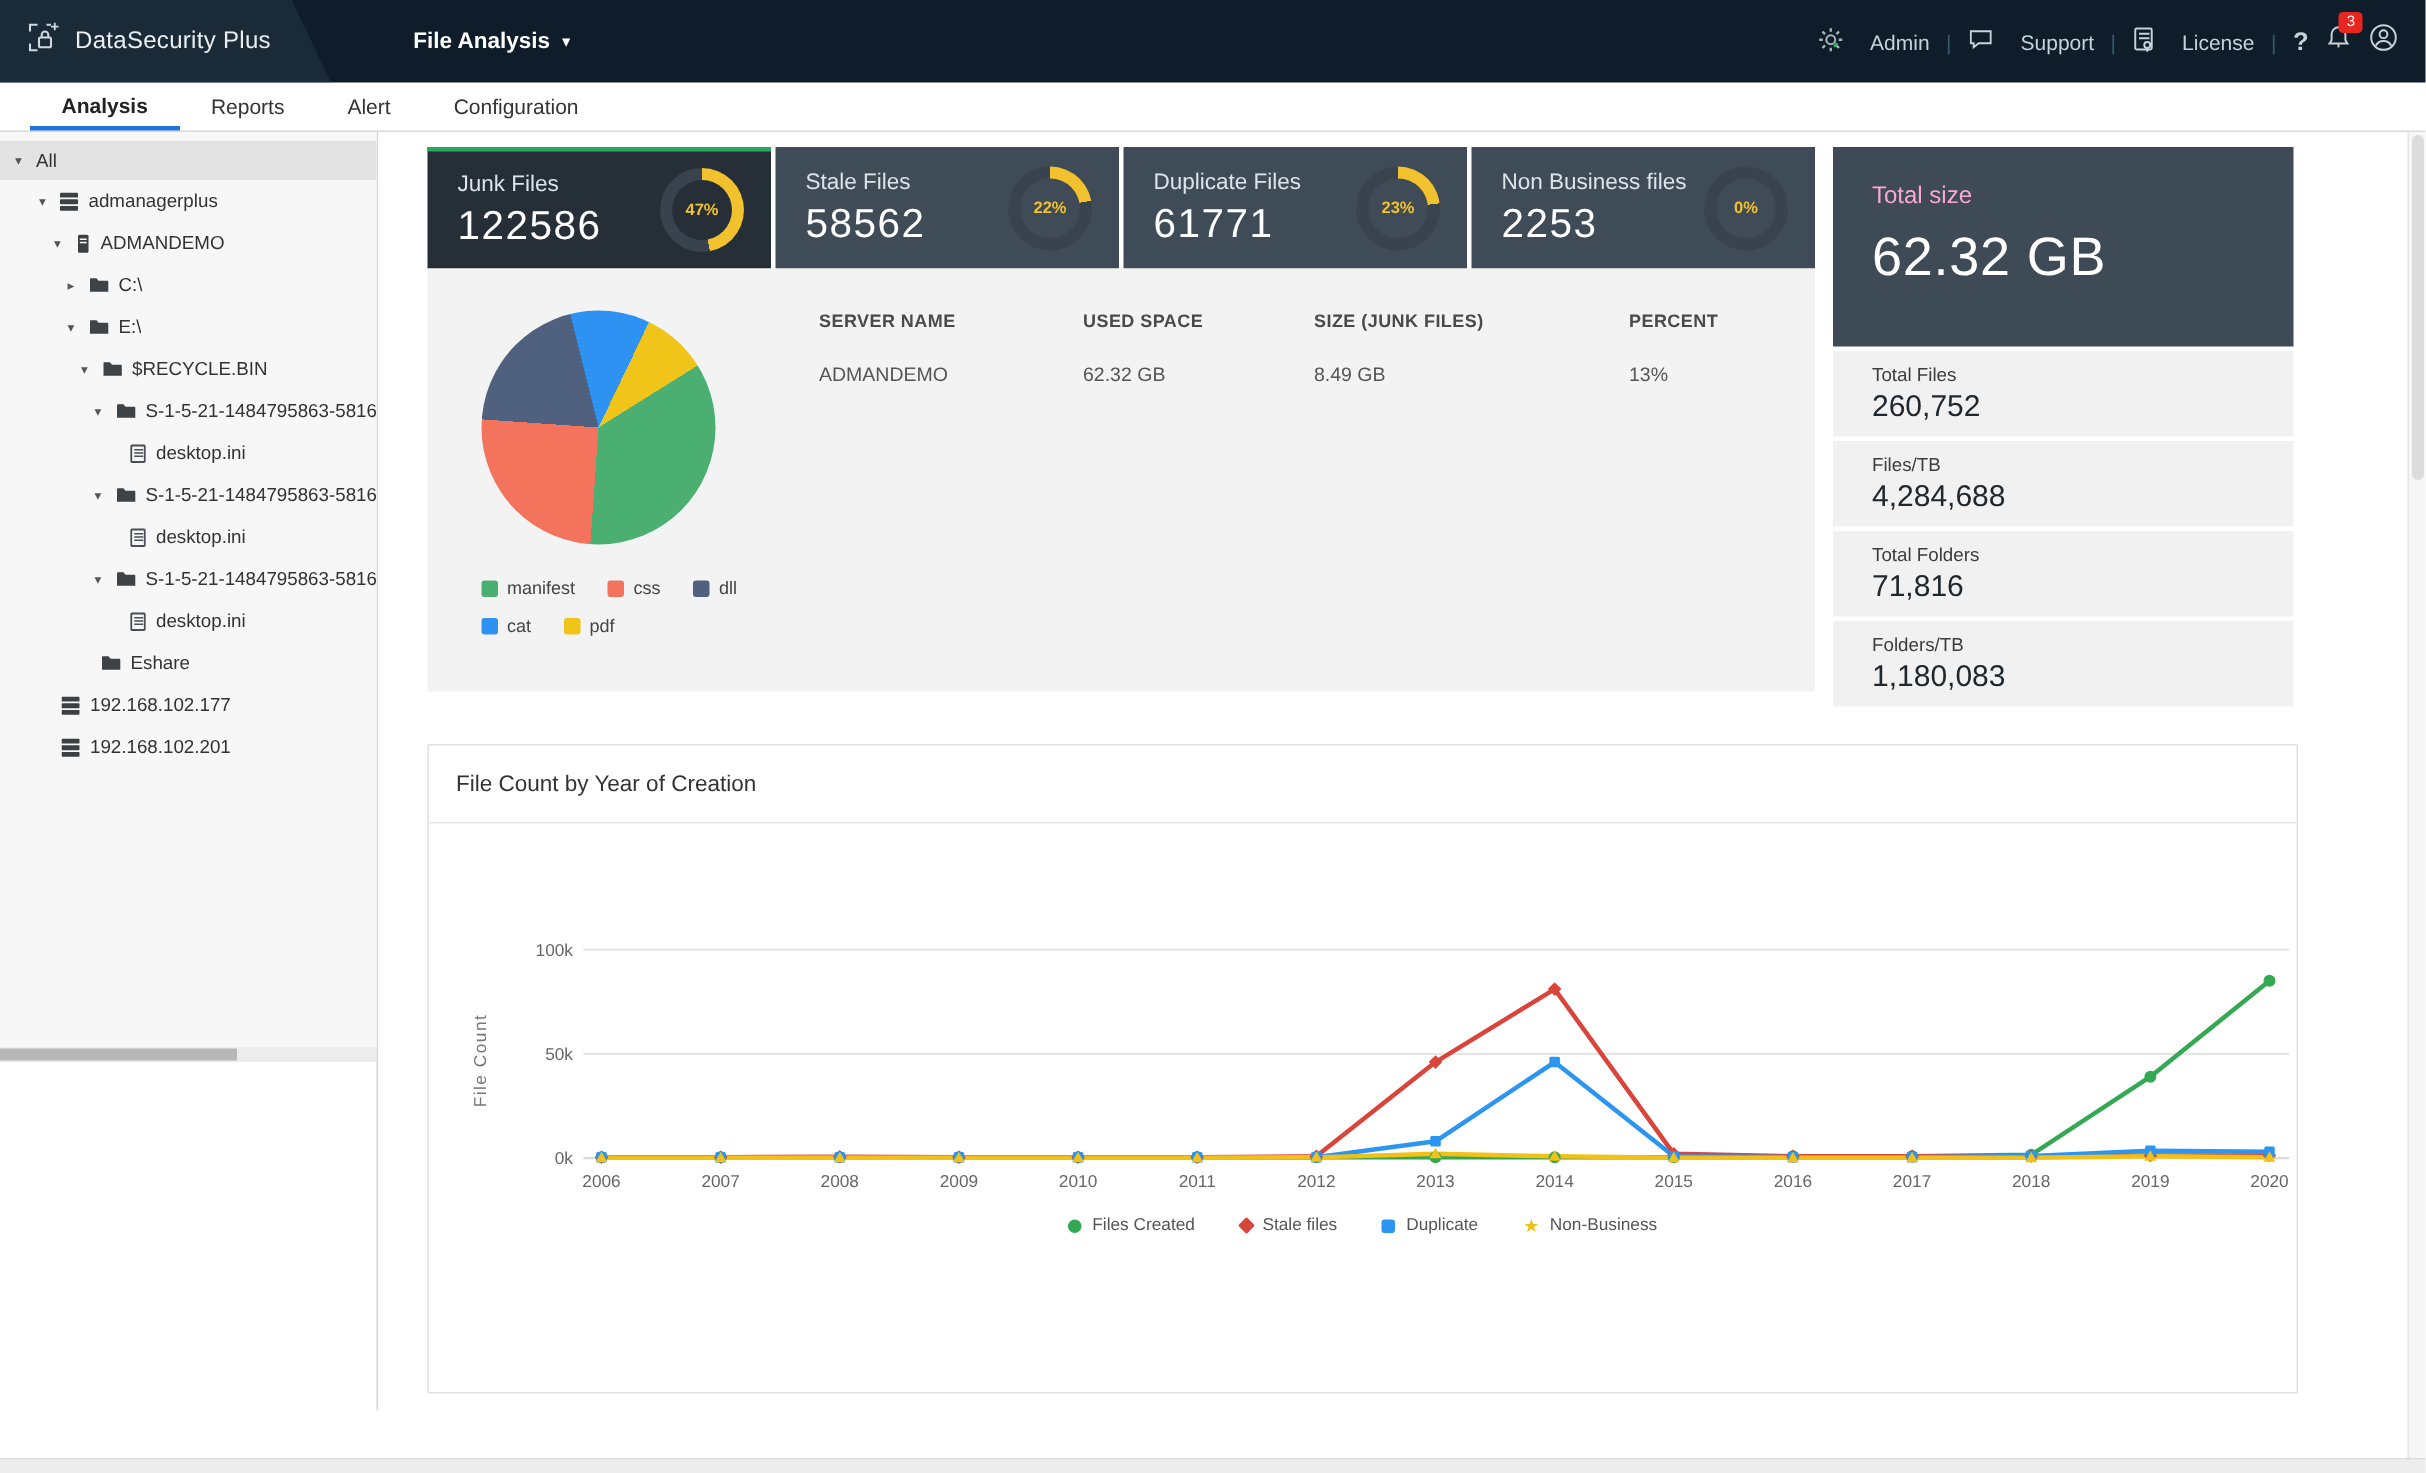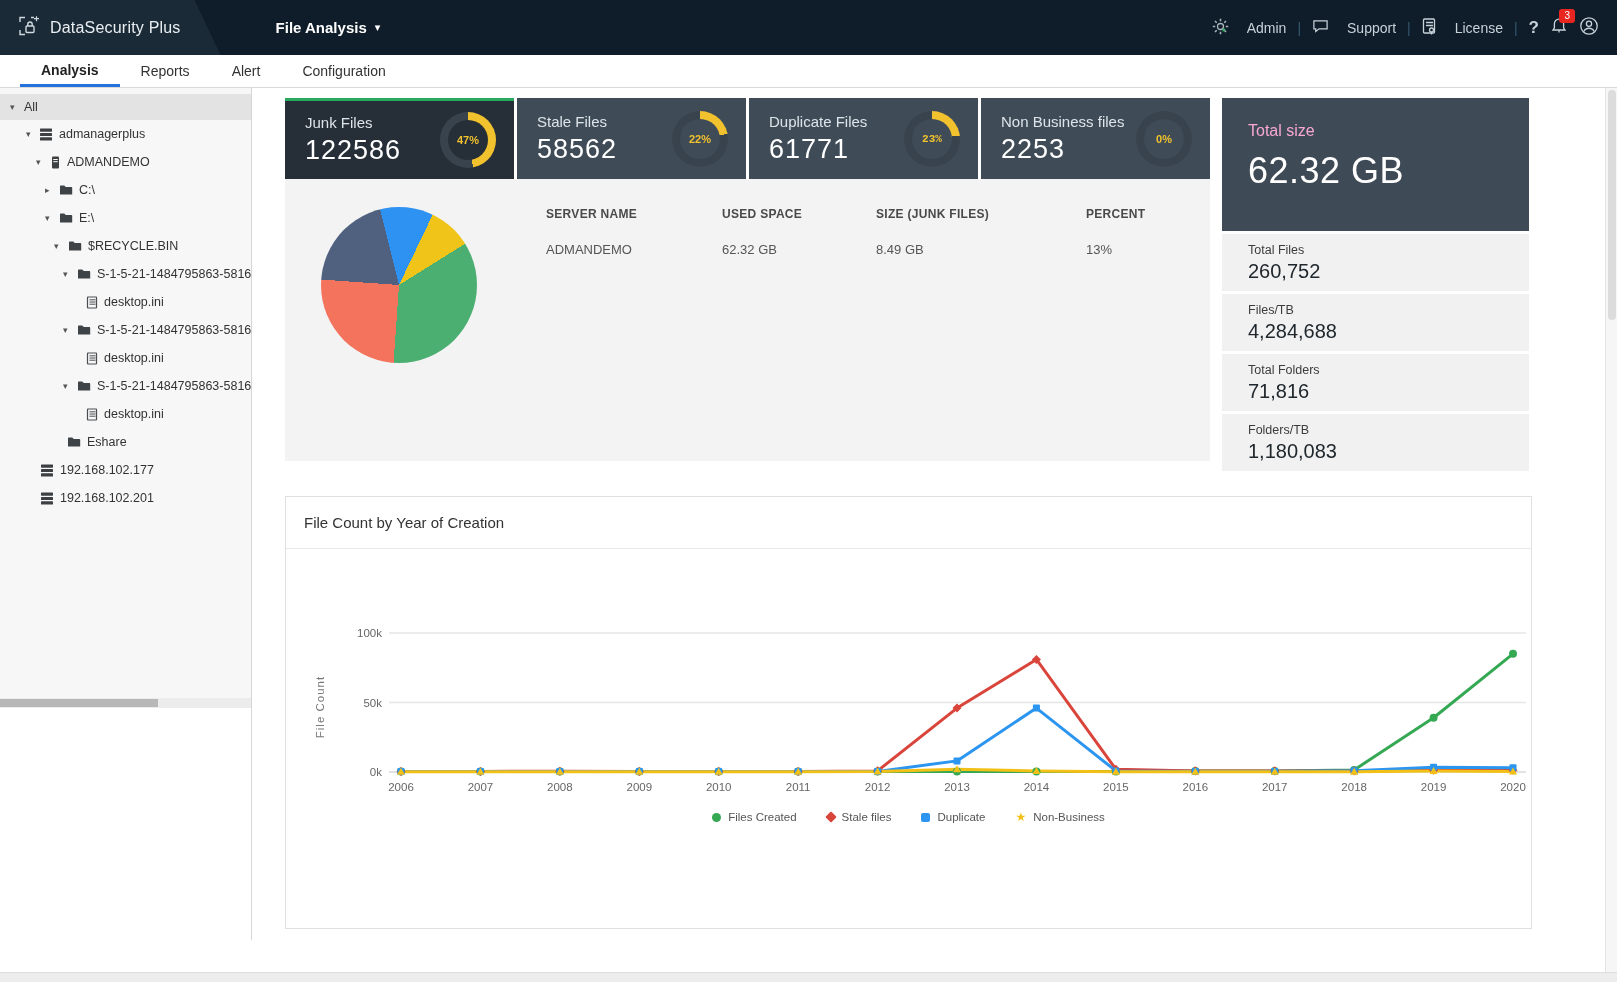--- a/index.html
+++ b/index.html
@@ -391,41 +391,63 @@
               <div class="donut-inner">
                   <span class="donut-label">22%</span>
                 </div>
             </div>
           </div>
           <div class="card">
             <div>
               <div class="card-title">Duplicate Files</div>
               <div class="card-value">61771</div>
             </div>
-            <div class="donut" style="background: conic-gradient(rgb(242, 193, 46) 0deg, rgb(242, 193, 46) 23%, rgb(57, 67, 77) 23%, rgb(57, 67, 77) 100%); font-family: Liberation Mono, monospace;">
+            <div class="donut" style="background: conic-gradient(rgb(242, 193, 46) 0deg, rgb(242, 193, 46) 23%, rgb(57, 67, 77) 23%, rgb(57, 67, 77) 100%);">
               <div class="donut-inner">
                   <span class="donut-label">23%</span>
                 </div>
             </div>
           </div>
           <div class="card">
             <div>
               <div class="card-title">Non Business files</div>
               <div class="card-value">2253</div>
             </div>
             <div class="donut" style="background: conic-gradient(rgb(242, 193, 46) 0deg, rgb(242, 193, 46) 0%, rgb(57, 67, 77) 0%, rgb(57, 67, 77) 100%);">
               <div class="donut-inner">
                   <span class="donut-label">0%</span>
                 </div>
             </div>
           </div>
         </div>
 
         <div class="gray-panel">
           <div class="pie" style="background: conic-gradient(from -86deg, rgb(80, 97, 128) 0%, rgb(80, 97, 128) 20%, rgb(46, 146, 242) 20%, rgb(46, 146, 242) 31%, rgb(240, 196, 25) 31%, rgb(240, 196, 25) 40%, rgb(76, 175, 114) 40%, rgb(76, 175, 114) 75%, rgb(244, 115, 92) 75%, rgb(244, 115, 92) 100%);"></div>
+          <div class="pie-legend">
+            <span class="pl-item">
+                <span class="pl-swatch" style="background:#4caf72"></span>
+                <span>manifest</span>
+              </span>
+            <span class="pl-item">
+                <span class="pl-swatch" style="background:#f4735c"></span>
+                <span>css</span>
+              </span>
+            <span class="pl-item">
+                <span class="pl-swatch" style="background:#506180"></span>
+                <span>dll</span>
+              </span>
+            <span class="pl-item">
+                <span class="pl-swatch" style="background:#2e92f2"></span>
+                <span>cat</span>
+              </span>
+            <span class="pl-item">
+                <span class="pl-swatch" style="background:#f0c419"></span>
+                <span>pdf</span>
+              </span>
+          </div>
 
           <div class="srv-table">
             <div class="srv-head">
               <span class="c0">SERVER NAME</span>
               <span class="c1">USED SPACE</span>
               <span class="c2">SIZE (JUNK FILES)</span>
               <span class="c3">PERCENT</span>
             </div>
             <div class="srv-row">
               <span class="c0">ADMANDEMO</span>

